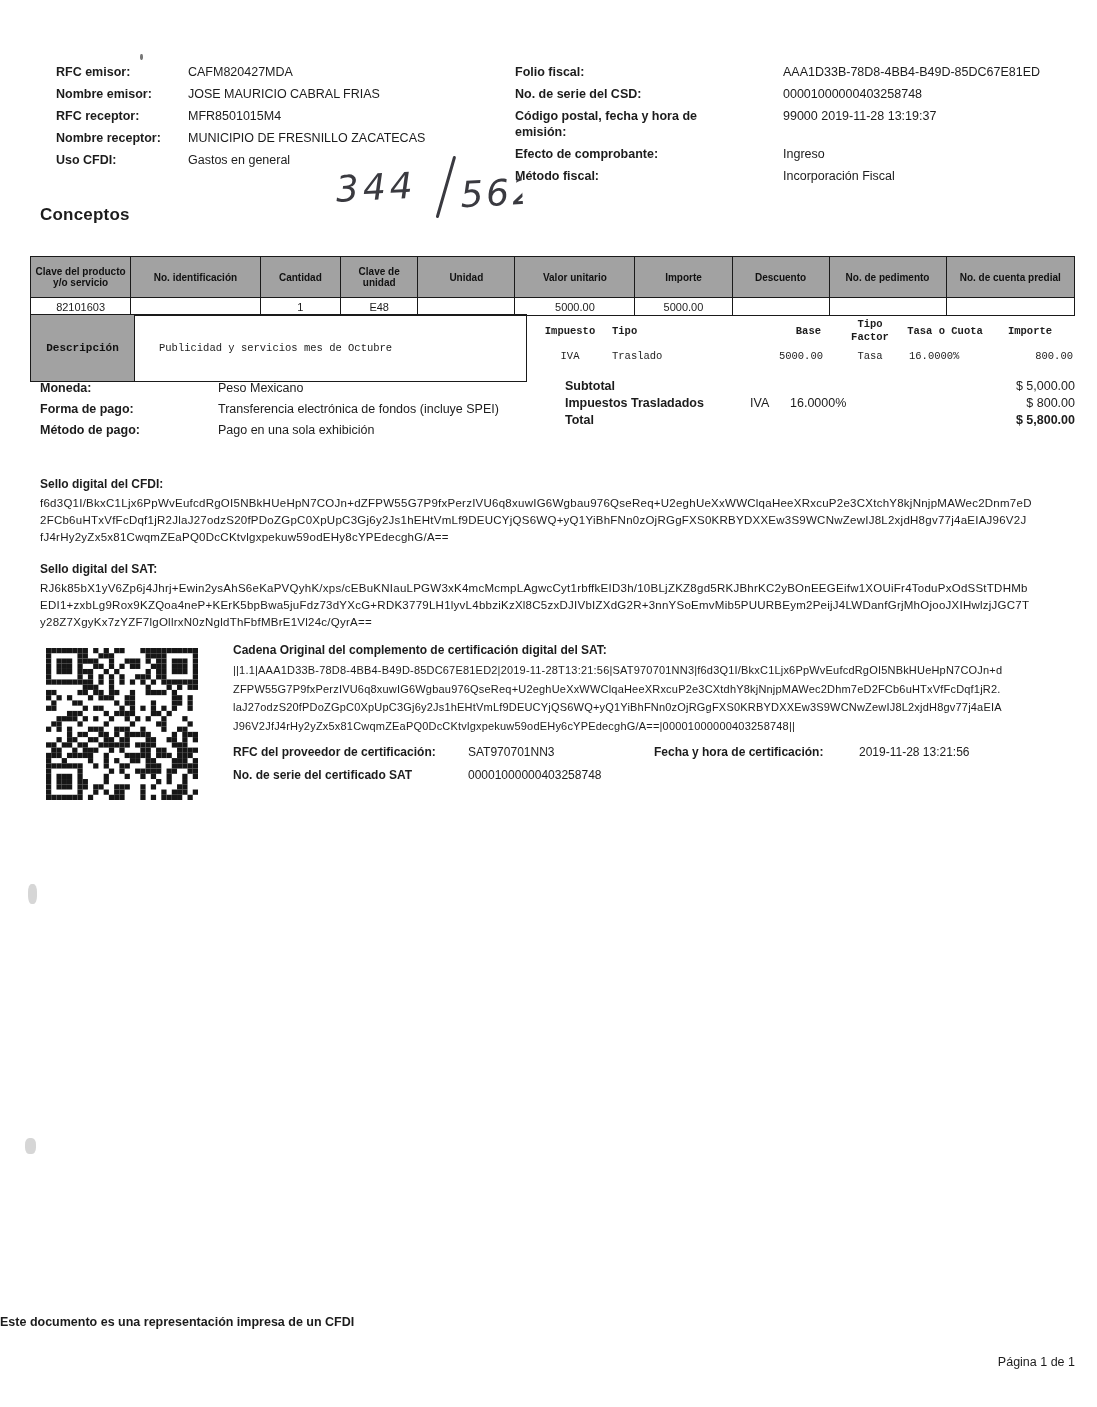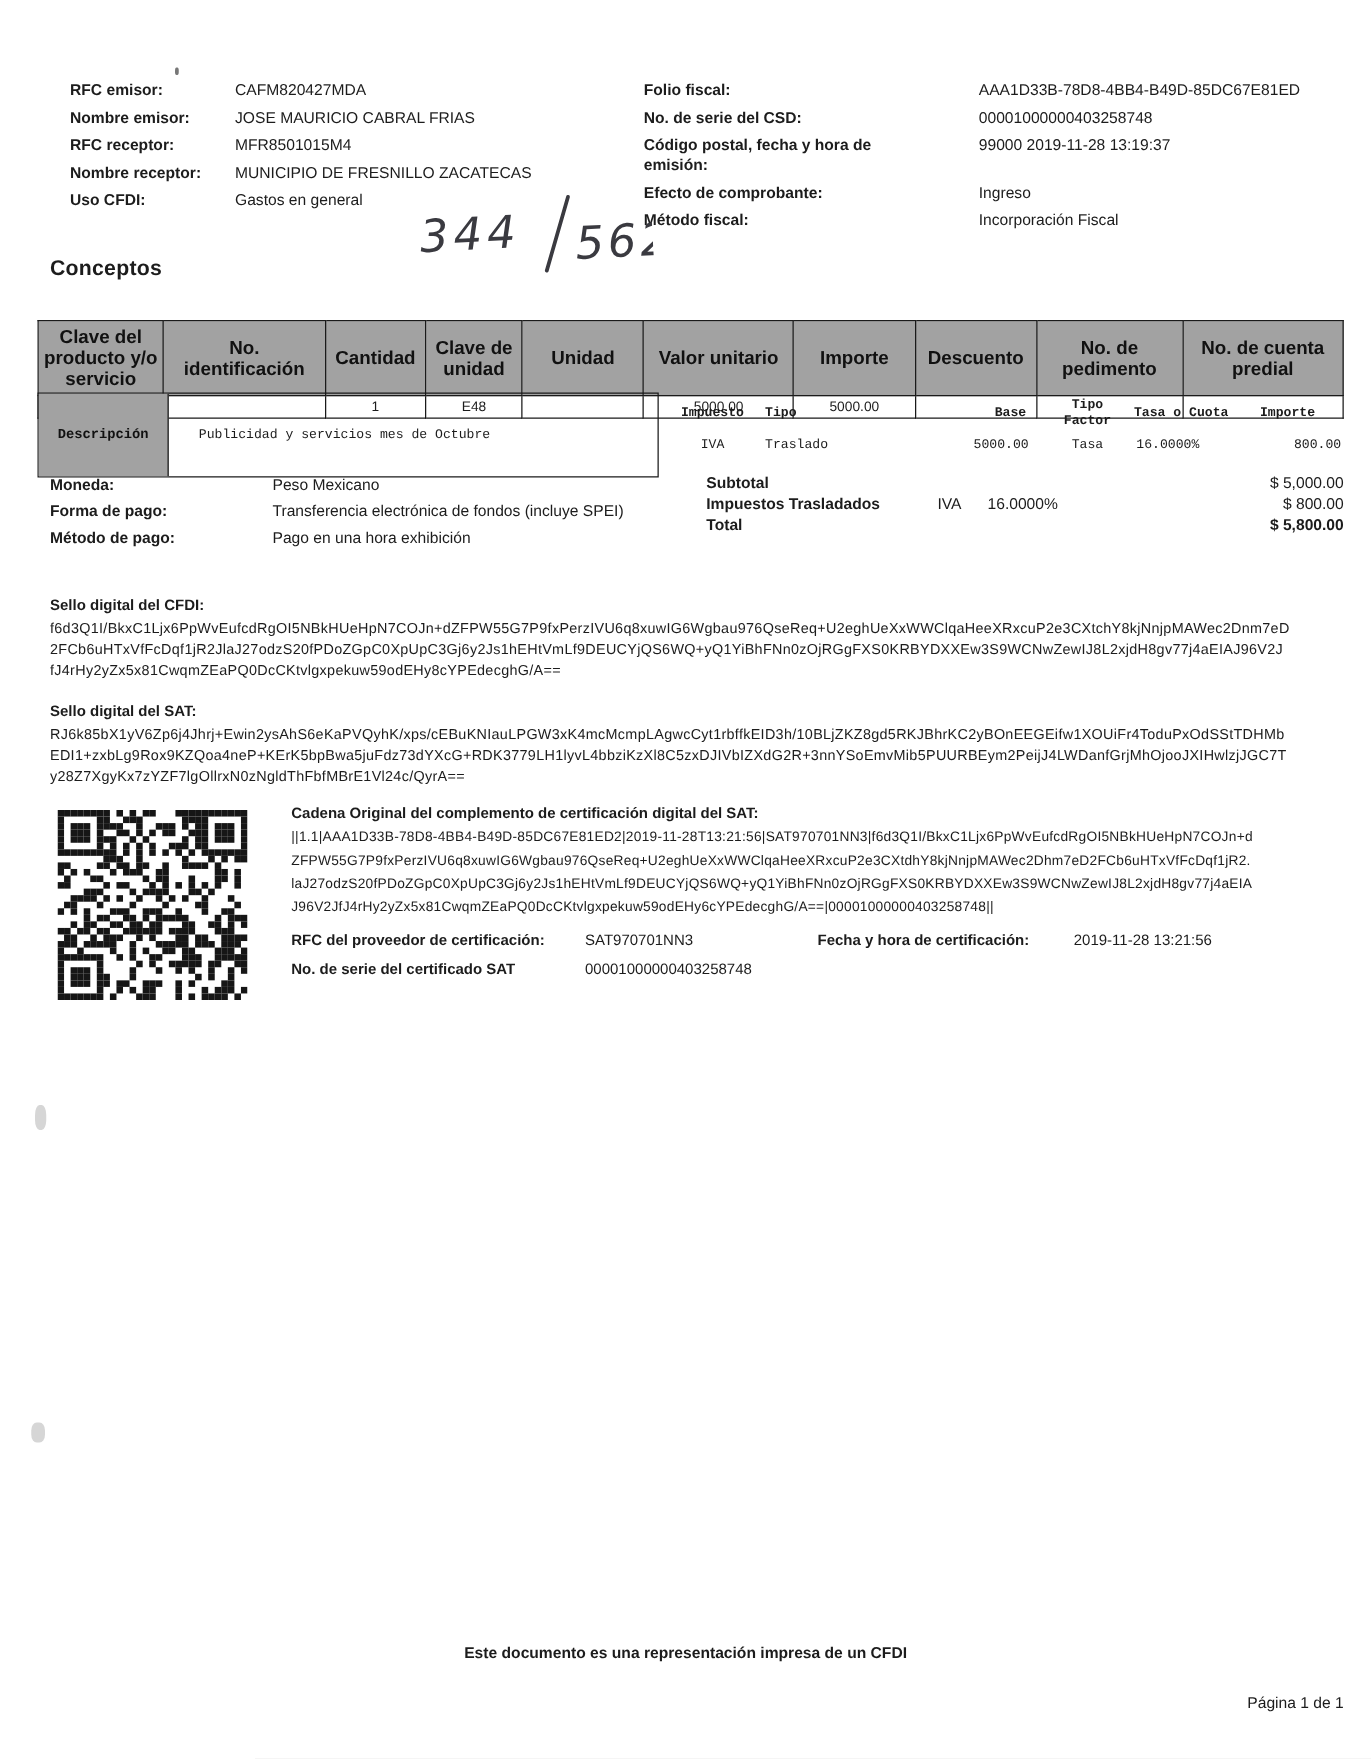--- a/index.html
+++ b/index.html
@@ -20,21 +20,21 @@
   
   .handwrite { transform:rotate(-3deg); }
 
   
   .h-conceptos { font-size:17px; font-weight:bold; letter-spacing:.2px; }
   .h-sello { font-size:12px; font-weight:bold; margin-bottom:4px; }
 
   
   table.ctable { border-collapse:collapse; width:1045px; table-layout:fixed; }
   table.ctable th {
-    background:#a2a2a2; border:1.6px solid #1a1a1a; font-size:15px; font-weight:bold;
+    background:#a2a2a2; border:1.6px solid #1a1a1a; font-size:10px; font-weight:bold;
     text-align:center; vertical-align:middle; padding:4px 3px; height:32px; color:#111;
   }
   table.ctable td {
     border:1.2px solid #1a1a1a; font-size:11px; text-align:center; padding:1px 3px; height:15px;
   }
 
   
   .descbox { display:flex; border:1.6px solid #1a1a1a; width:497px; height:68px; box-sizing:border-box;font-family:Liberation Mono, monospace; }
   .descbox .dlabel {
     width:103px; background:#a2a2a2; border-right:1.2px solid #1a1a1a;
@@ -55,21 +55,21 @@
   .tot-val { margin-left:auto; text-align:right; }
   .bold { font-weight:bold; }
 
   
   .sealtext div { font-size:11.5px; line-height:17px; letter-spacing:.25px; white-space:nowrap; }
   .cadena div { font-size:11px; line-height:18.5px; letter-spacing:.2px; white-space:nowrap; }
 
   .cert-row { display:flex; font-size:12px; margin-bottom:9px; }
   .cert-label { font-weight:bold; flex-shrink:0; }
 
-  .footer-note { width:1097px; text-align:center; font-size:12.5px; font-weight:bold; }
+  .footer-note { width:1097px; font-size:12.5px; font-weight:bold; }
   .footer-page { font-size:12.5px;margin-top:40px; }
 
   .artifact { background:#b5b5b5; border-radius:40%; opacity:.55; }
 </style>
 </head>
 <body>
 
 <div class="page">
 
   <div class="abs" style="left:40px; top:64px; width:470px;">
@@ -215,21 +215,21 @@
     <div class="pay-row">
       <span class="pay-label">Moneda:</span>
       <span>Peso Mexicano</span>
     </div>
     <div class="pay-row">
       <span class="pay-label">Forma de pago:</span>
       <span>Transferencia electrónica de fondos (incluye SPEI)</span>
     </div>
     <div class="pay-row">
       <span class="pay-label">Método de pago:</span>
-      <span>Pago en una hora exhibición</span>
+      <span>Pago en una sola exhibición</span>
     </div>
   </div>
 
   <div class="abs" style="left:565px; top:379px; width:510px;">
     <div class="tot-row">
       <span class="tot-label">Subtotal</span>
       <span class="tot-val">$ 5,000.00</span>
     </div>
     <div class="tot-row">
       <span class="tot-label">Impuestos Trasladados</span>

